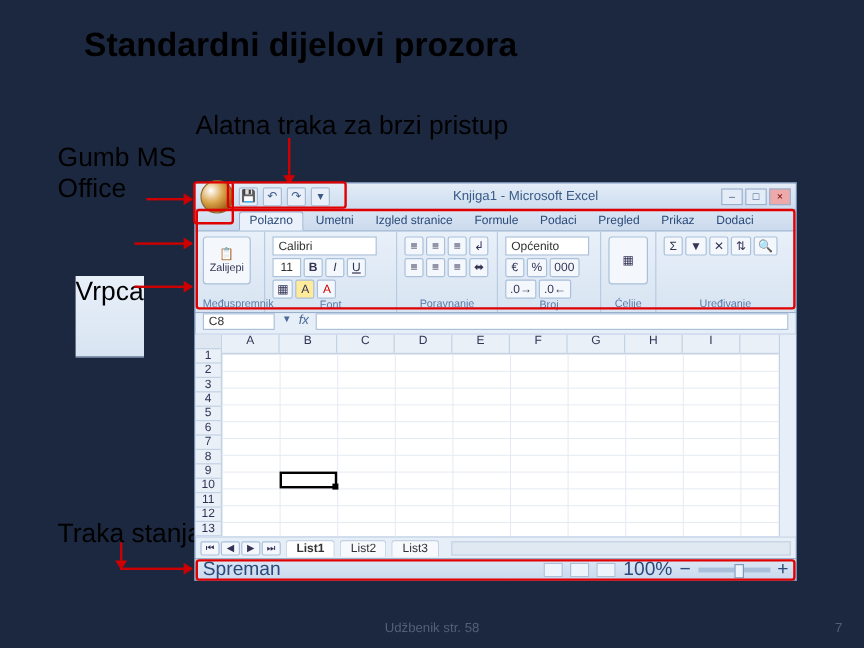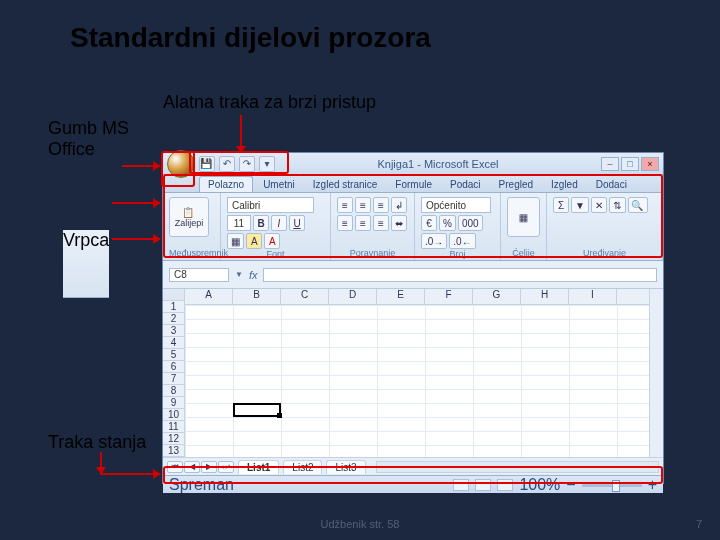--- a/index.html
+++ b/index.html
@@ -16,21 +16,21 @@
     position: absolute;
     top: 22px;
     left: 70px;
     color: #000;
     font-size: 28px;
     font-weight: bold;
   }
   .callout {
     position: absolute;
     color: #000;
-    font-size: 18px;
+    font-size: 22px;
   }
   .callout.qat { top: 92px; left: 163px; }
   .callout.office-btn { top: 118px; left: 48px; width: 110px; }
   .callout.ribbon { top: 230px; left: 63px; }
   .callout.workarea { top: 310px; left: 370px; color: #64718a; font-size: 20px; text-align: center; line-height: 1.15; }
   .callout.status { top: 432px; left: 48px; }
   .footer-ref { position: absolute; bottom: 10px; left: 50%; transform: translateX(-50%); color: #516076; font-size: 11px; }
   .footer-page { position: absolute; bottom: 10px; right: 18px; color: #516076; font-size: 11px; }
 
   
@@ -133,25 +133,24 @@
   }
   .rgroup-controls { display:flex; flex-wrap:wrap; gap:2px; align-content:flex-start;}
   .rgroup-label { font-size:9px; color:#5a7aa8; text-align:center; }
   .ctrl { min-width:16px; height:16px; padding:0 3px; background:#f4f8fc; border:1px solid #aac0da; border-radius:2px; font-size:10px; color:#335; display:flex; align-items:center; justify-content:center;}
   .ctrl.big { width:40px; height:40px; flex-direction:column; background:#f4f8fc; border-radius:3px;}
   .fontname { width:87px; height:16px; background:#fff; border:1px solid #aac0da; font-size:10px; padding:0 4px; display:flex; align-items:center;}
   .fontsize { width:24px; height:16px; background:#fff; border:1px solid #aac0da; font-size:10px; display:flex; align-items:center; justify-content:center;}
   .numfmt { width:70px; height:16px; background:#fff; border:1px solid #aac0da; font-size:10px; padding:0 4px; display:flex; align-items:center;}
 
   .formula-bar {
-    height: 28px;
+    height: 18px;
     background:#e6eef8;
     border-bottom:1px solid #b8cbe2;
     display:flex;
-    align-items:center;
     gap:6px;
     padding: 0 6px;
   }
   .namebox { width:60px; height:14px; background:#fff; border:1px solid #aac0da; font-size:10px; display:flex; align-items:center; padding:0 4px;}
   .fx { font-style:italic; font-size:11px; color:#4a6a98; }
   .formula-input { flex:1; height:14px; background:#fff; border:1px solid #aac0da; }
 
   .sheet-area {
     display:flex;
     height: calc(100% - 22px - 18px - 68px - 18px - 18px - 18px);
@@ -281,21 +280,21 @@
     </div>
   </div>
 
   <div class="tabs">
     <div class="tab active">Polazno</div>
     <div class="tab">Umetni</div>
     <div class="tab">Izgled stranice</div>
     <div class="tab">Formule</div>
     <div class="tab">Podaci</div>
     <div class="tab">Pregled</div>
-    <div class="tab">Izgled</div>
+    <div class="tab">Prikaz</div>
     <div class="tab">Dodaci</div>
   </div>
 
   <div class="ribbon">
     <div class="rgroup" style="width:58px;">
       <div class="rgroup-controls">
         <div class="ctrl big">
           <span>📋</span>
           <span style="font-size:9px">Zalijepi</span>
         </div>

